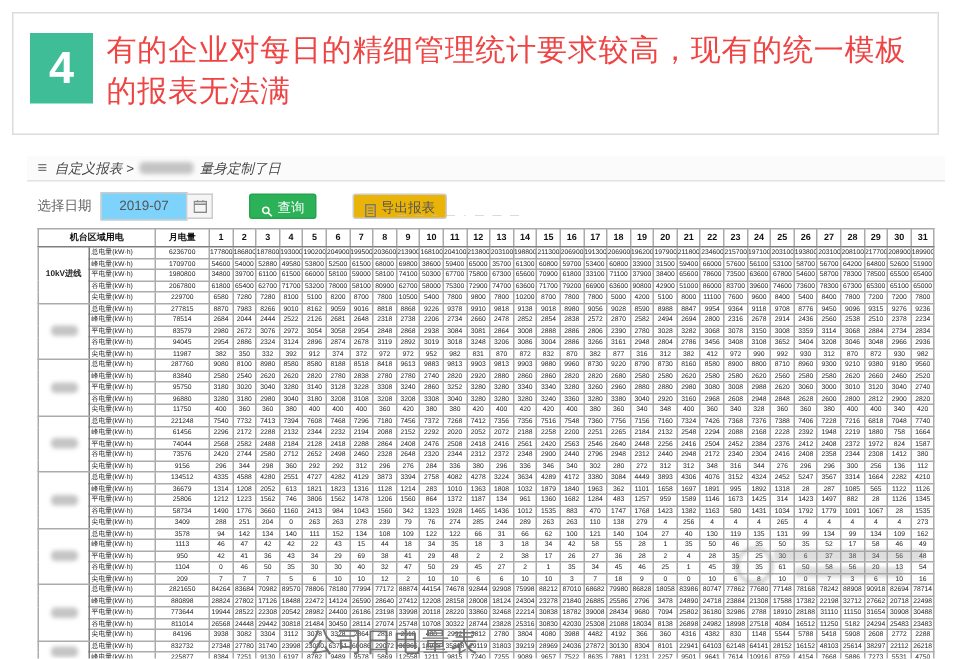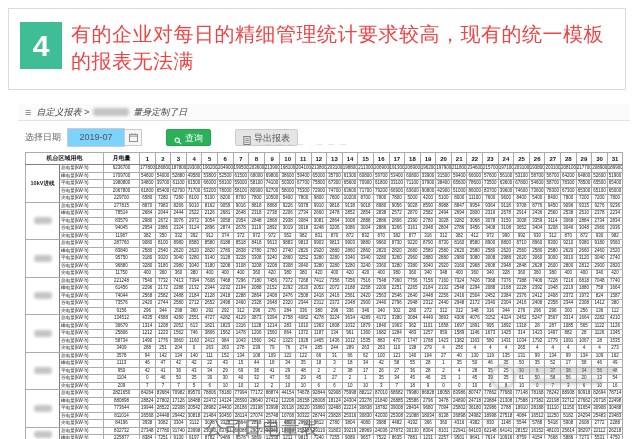--- a/index.html
+++ b/index.html
@@ -17,21 +17,21 @@
   .crumb-bar .ct{font-size:9px;color:#444;font-style:italic;}
   .blob{display:inline-block;background:#c4c4c4;border-radius:3px;filter:blur(1.5px);vertical-align:middle;}
   .crumb-blob{width:36px;height:8px;margin:0 4px;}
 
   .toolbar{position:absolute;left:7px;top:28px;height:18px;display:flex;align-items:center;}
   .tb-label{font-size:9px;color:#666;margin-right:6px;}
   .date-input{width:52px;height:15px;border:1px solid #ccc;background:#7dd3fc;font-size:9px;color:#555;text-align:center;line-height:15px;}
   .cal-btn{width:17px;height:17px;border:1px solid #ccc;border-left:none;background:#f5f5f5;display:flex;align-items:center;justify-content:center;box-sizing:border-box;}
   .btn{height:17px;display:flex;align-items:flex-end;font-size:9px;border-radius:2px;padding:0 7px;margin-left:24px;box-sizing:border-box;cursor:pointer;}
   .btn-green{background:#2bb157;color:#fff;border:1px solid #27a34f;}
-  .btn-white{background:#e5e5e5;color:#555;border:1px solid #ccc;}
+  .btn-white{background:#eab308;color:#555;border:1px solid #ccc;}
   .btn svg{margin-right:3px;}
 
   .faint-dashes{position:absolute;left:247px;top:41px;width:96px;height:8px;color:#c3c3c3;font-size:6px;letter-spacing:2px;filter:blur(.4px);white-space:nowrap;}
 
   
   .tbl-wrap{position:absolute;left:7px;top:52px;}
   table{border-collapse:collapse;table-layout:fixed;width:598px;border:1px solid #7f7f7f;}
   th,td{border:1px solid #ababab;padding:0;margin:0;overflow:hidden;white-space:nowrap;box-sizing:border-box;}
   thead th{font-size:6px;font-weight:bold;color:#111;height:12px;background:#fff;border-bottom:1px solid #7f7f7f;}
   tbody td{font-size:4.5px;color:#222;height:6.5px;line-height:6.5px;text-align:center;}

